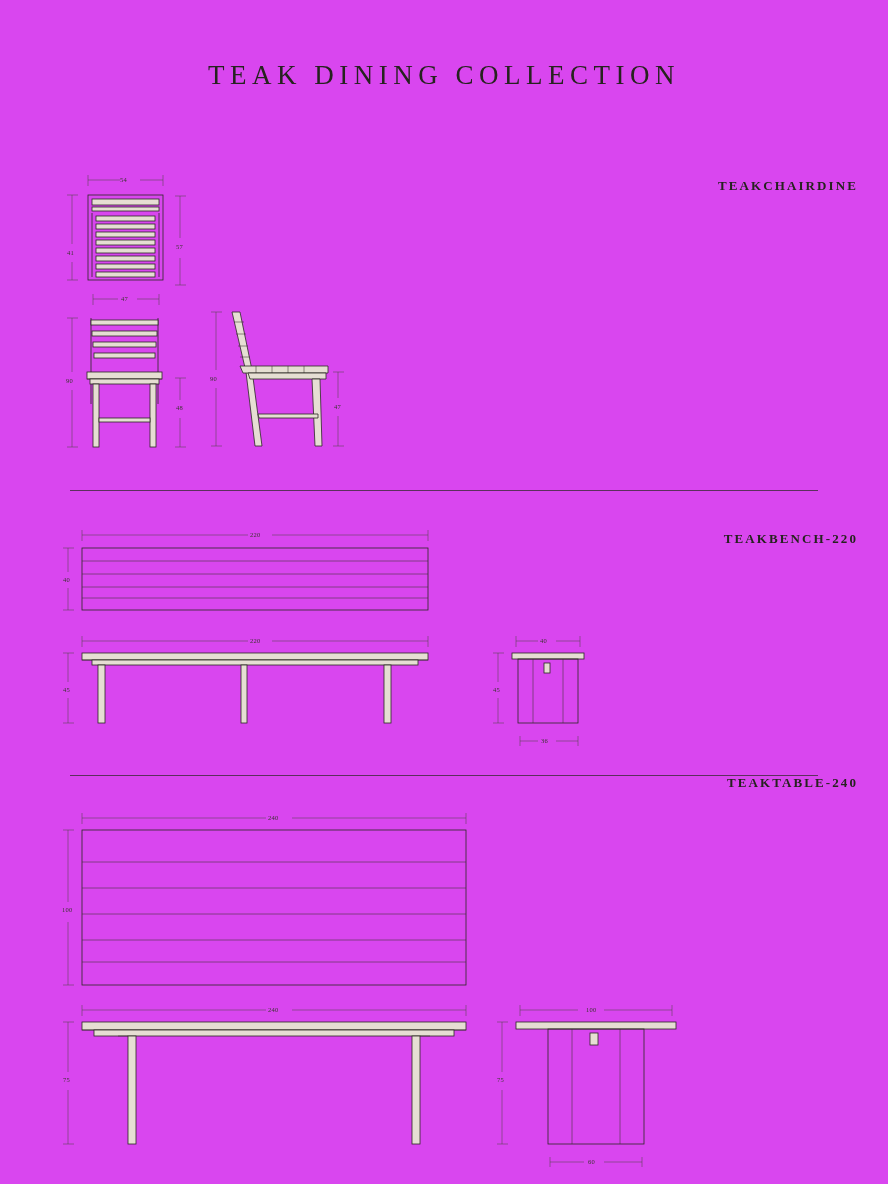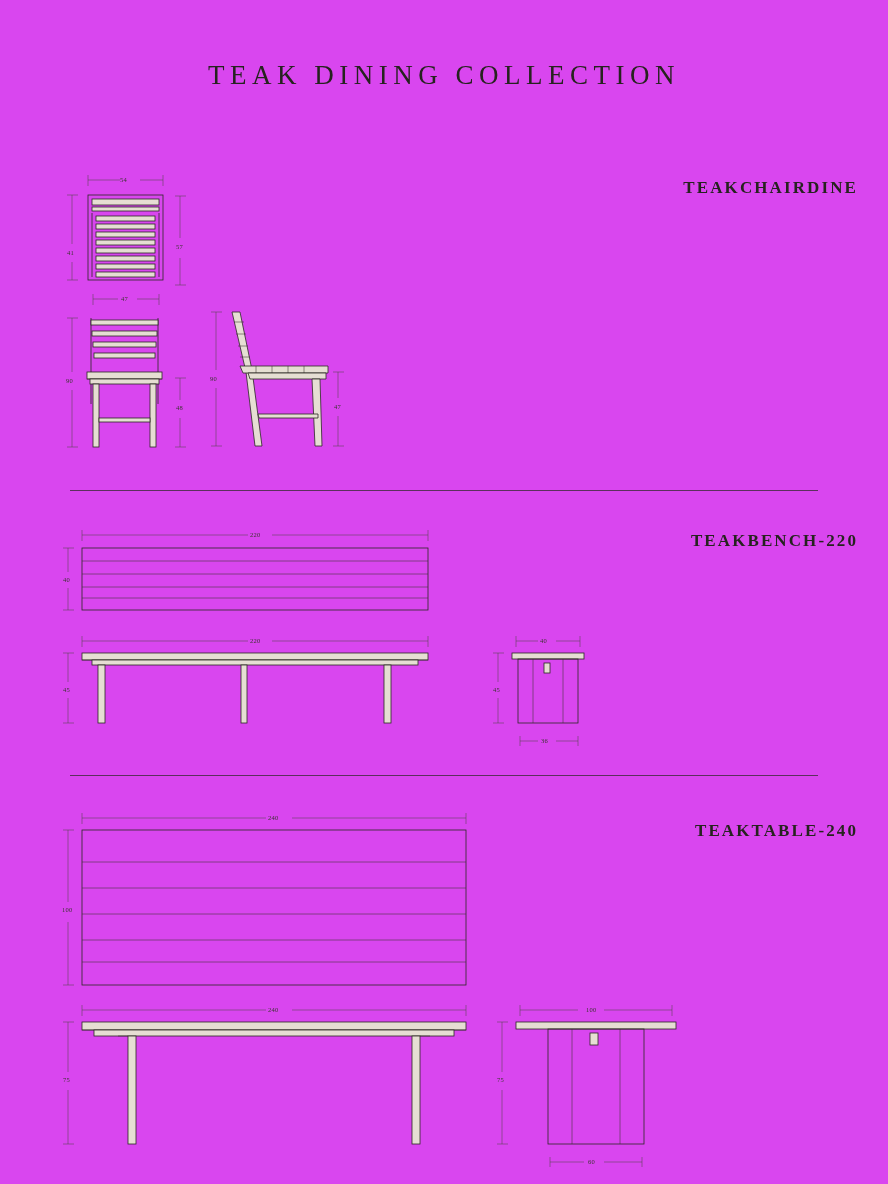--- a/index.html
+++ b/index.html
@@ -37,21 +37,21 @@
     position: absolute;
     left: 70px;
     width: 748px;
     height: 1px;
     background: #2b2824;
     opacity: 0.72;
   }
   .section-label {
     position: absolute;
     right: 70px;
-    font-size: 17px;
+    font-size: 13px;
     letter-spacing: 2.1px;
     font-weight: bold;
     font-family: "Liberation Serif", serif;
     color: #26231f;
     white-space: nowrap;
   }
   .dim {
     position: absolute;
     font-size: 6.5px;
     letter-spacing: 0.3px;
@@ -74,21 +74,21 @@
 </style>
 </head>
 <body>
 
 <div class="page">
 
   <div class="sheet-title">TEAK DINING COLLECTION</div>
 
   <div class="section-label" style="top:178px;">TEAKCHAIRDINE</div>
   <div class="section-label" style="top:531px;text-align:center;">TEAKBENCH-220</div>
-  <div class="section-label" style="top:821px;">TEAKTABLE-240</div>
+  <div class="section-label" style="top:775px;">TEAKTABLE-240</div>
 
   <div class="rule" style="top:490px;"></div>
   <div class="rule" style="top:775px;"></div>
 
   <svg class="dw-layer" width="888" height="1184" viewBox="0 0 888 1184">
 
     <g>
 
       <path class="ln-dim" d="M88 180 L120 180 M140 180 L163 180"></path>
       <path class="ln-dim" d="M88 175 L88 186 M163 175 L163 186"></path>

